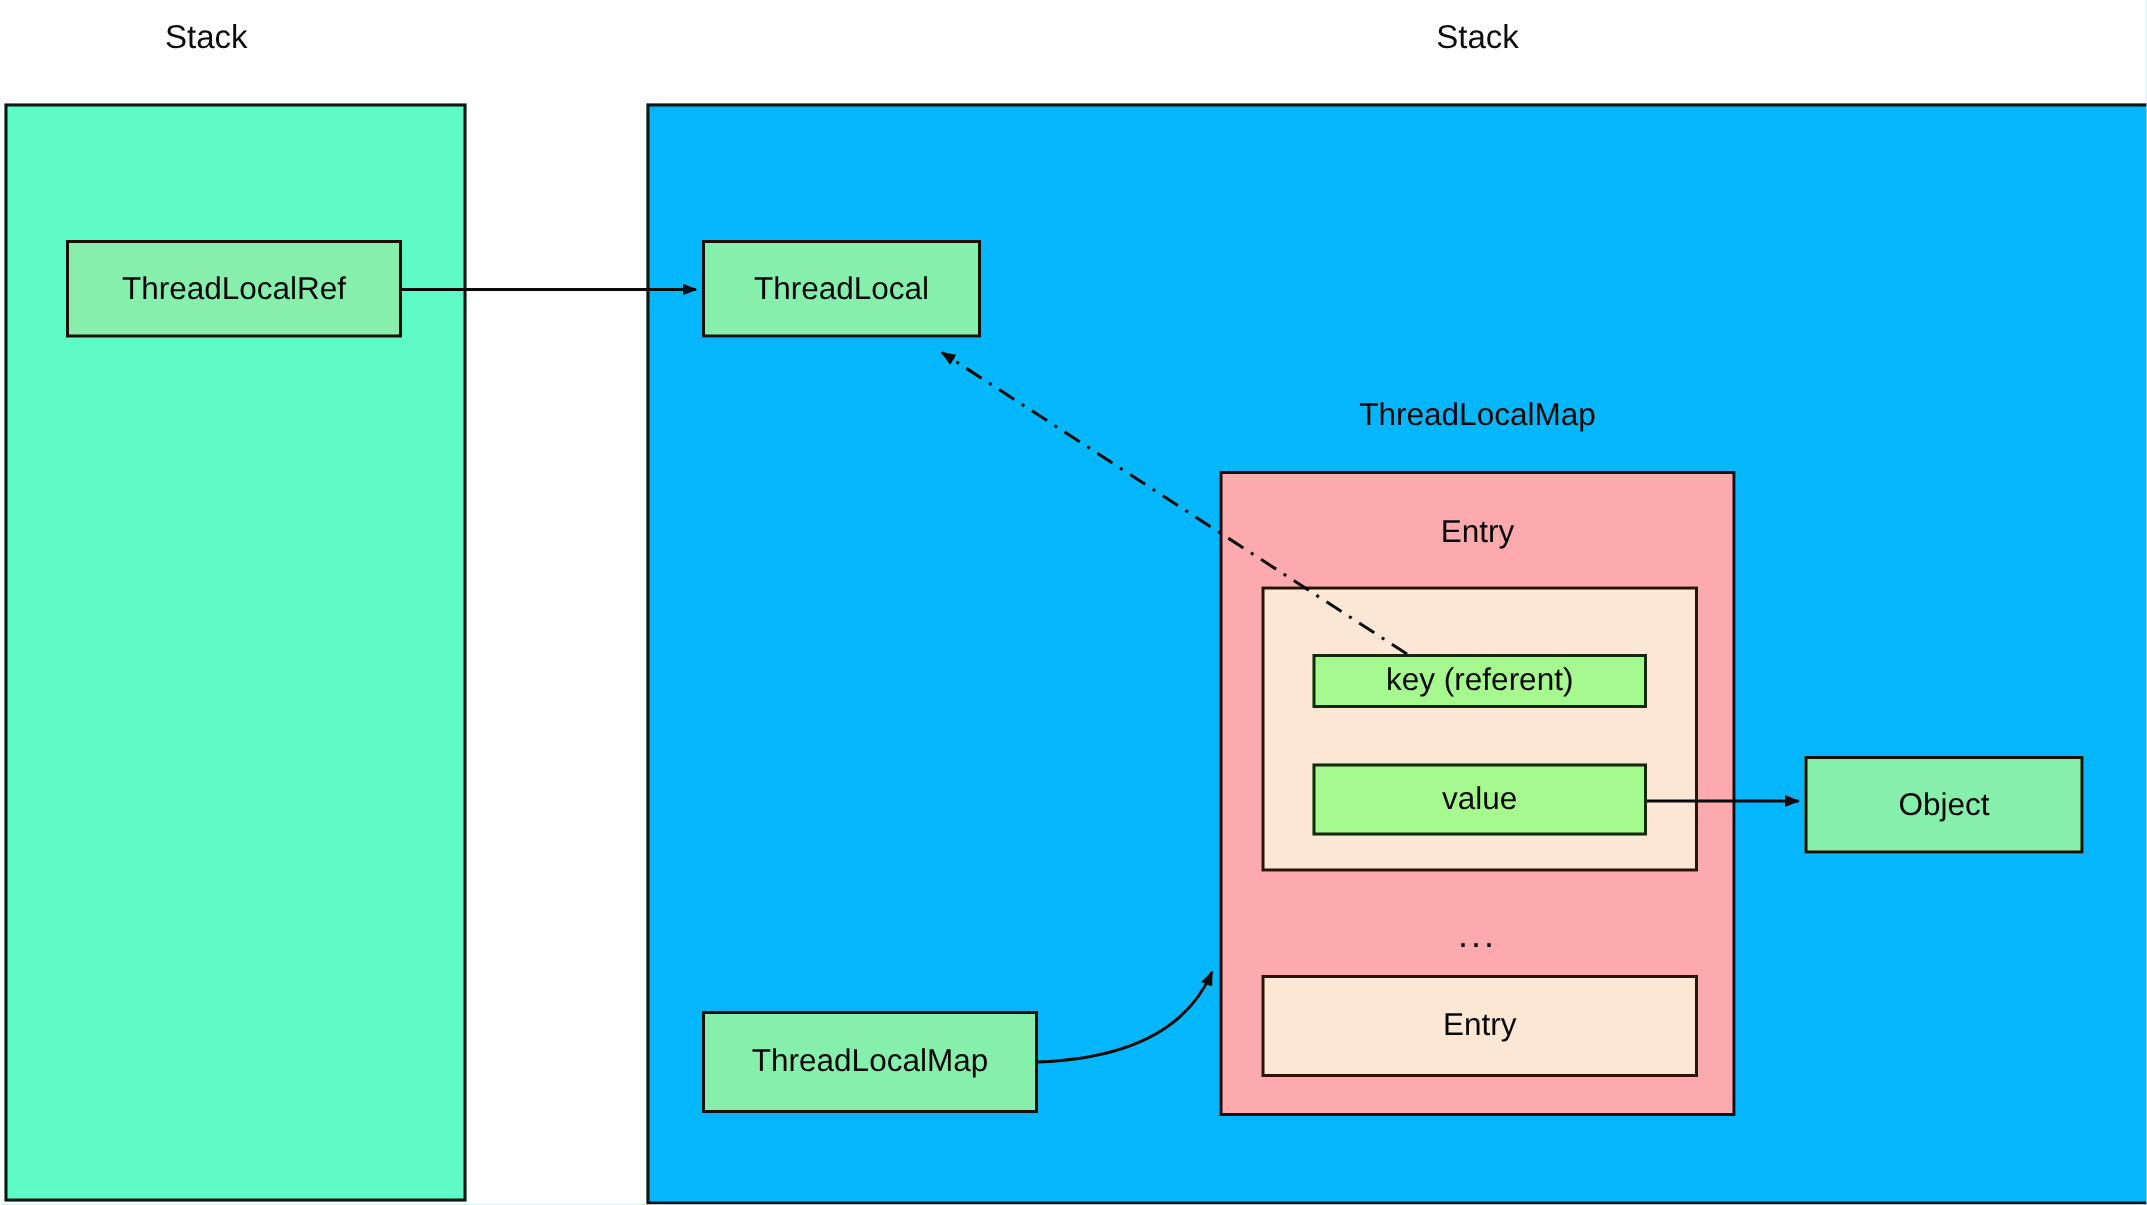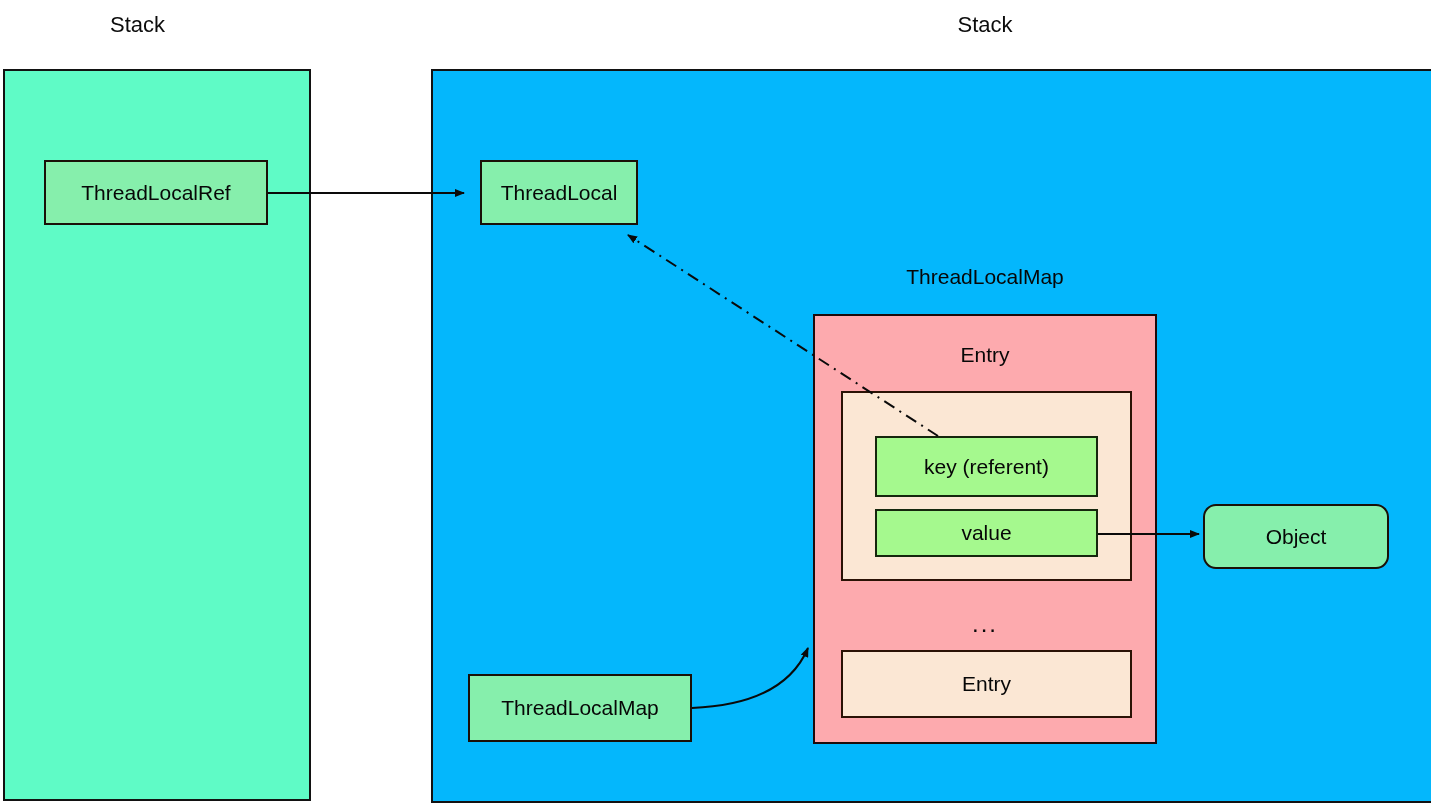--- a/index.html
+++ b/index.html
@@ -94,43 +94,43 @@
 
   <div class="region-label" style="left:45px; top:14px; width:185px;">Stack</div>
   <div class="region-label" style="left:895px; top:14px; width:180px;">Stack</div>
 
   <div class="region stack" style="left:3px; top:69px; width:308px; height:732px;"></div>
 
   <div class="region heap" style="left:431px; top:69px; width:1002px; height:734px;"></div>
 
   <div class="node" style="left:44px; top:160px; width:224px; height:65px;">ThreadLocalRef</div>
 
-  <div class="node" style="left:480px; top:160px; width:158px; height:65px;">ThreadLocal</div>
+  <div class="node" style="left:468px; top:160px; width:186px; height:65px;">ThreadLocal</div>
 
   <div class="inner-title" style="left:813px; top:266px; width:344px;">ThreadLocalMap</div>
 
   <div class="node map-box" style="left:813px; top:314px; width:344px; height:430px;">
 
     <div class="inner-title" style="left:0px; top:28px; width:340px;">Entry</div>
 
     <div class="node entry-inner" style="left:26px; top:75px; width:291px; height:190px;">
-      <div class="node slot" style="left:32px; top:43px; width:223px; height:61px;">key (referent)</div>
+      <div class="node slot" style="left:32px; top:43px; width:223px; height:36px;">key (referent)</div>
       <div class="node slot" style="left:32px; top:116px; width:223px; height:48px;">value</div>
     </div>
 
     <div class="ellipsis" style="left:0px; top:296px; width:340px; text-align:center;">...</div>
 
     <div class="node entry-inner" style="left:26px; top:334px; width:291px; height:68px; display:flex; align-items:center; justify-content:center;">
       <span>Entry</span>
     </div>
   </div>
 
   <div class="node" style="left:468px; top:674px; width:224px; height:68px;">ThreadLocalMap</div>
 
-  <div class="node" style="left:1203px; top:504px; width:186px; height:65px;border-radius:13px;">Object</div>
+  <div class="node" style="left:1203px; top:504px; width:186px; height:65px;">Object</div>
 
   <svg class="overlay" viewBox="0 0 1431 803">
     <defs>
       <marker id="arrowhead" markerWidth="10" markerHeight="8" refX="9" refY="4" orient="auto" markerUnits="userSpaceOnUse">
         <path d="M0,0 L10,4 L0,8 z" fill="#0a0a0a"></path>
       </marker>
     </defs>
 
     <line x1="268" y1="193" x2="464" y2="193" stroke="#0a0a0a" stroke-width="2" marker-end="url(#arrowhead)"></line>
 

